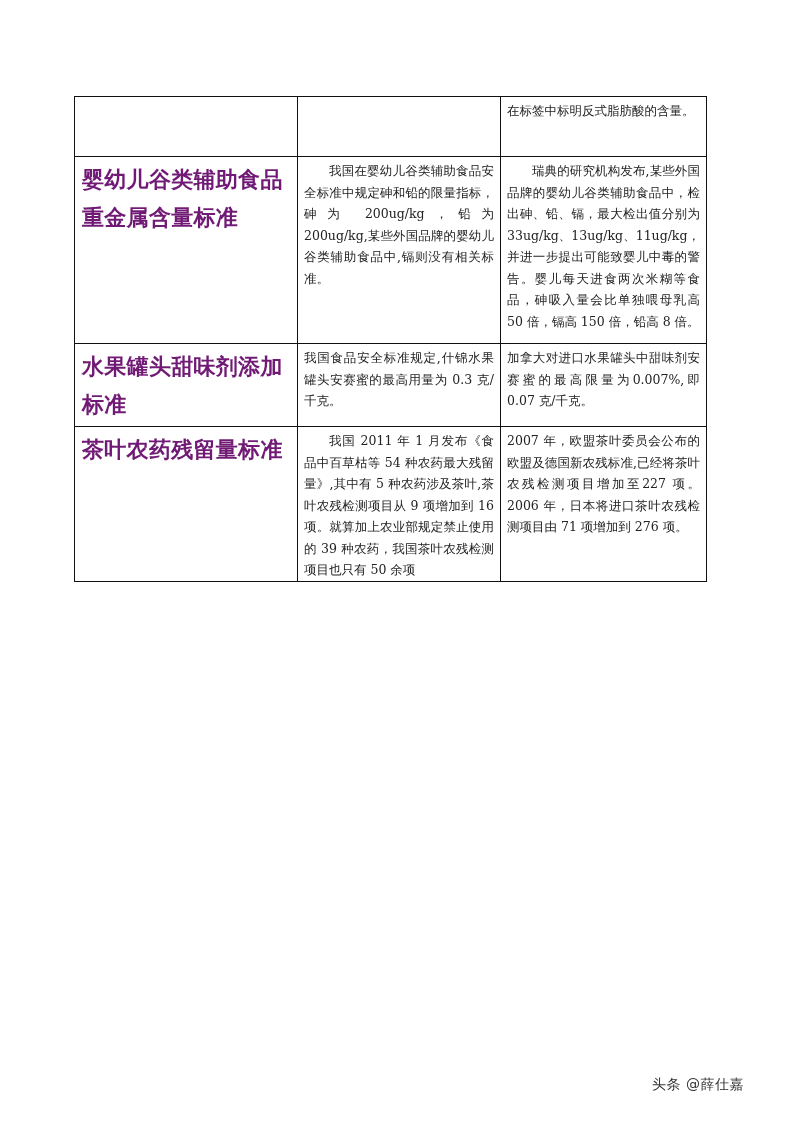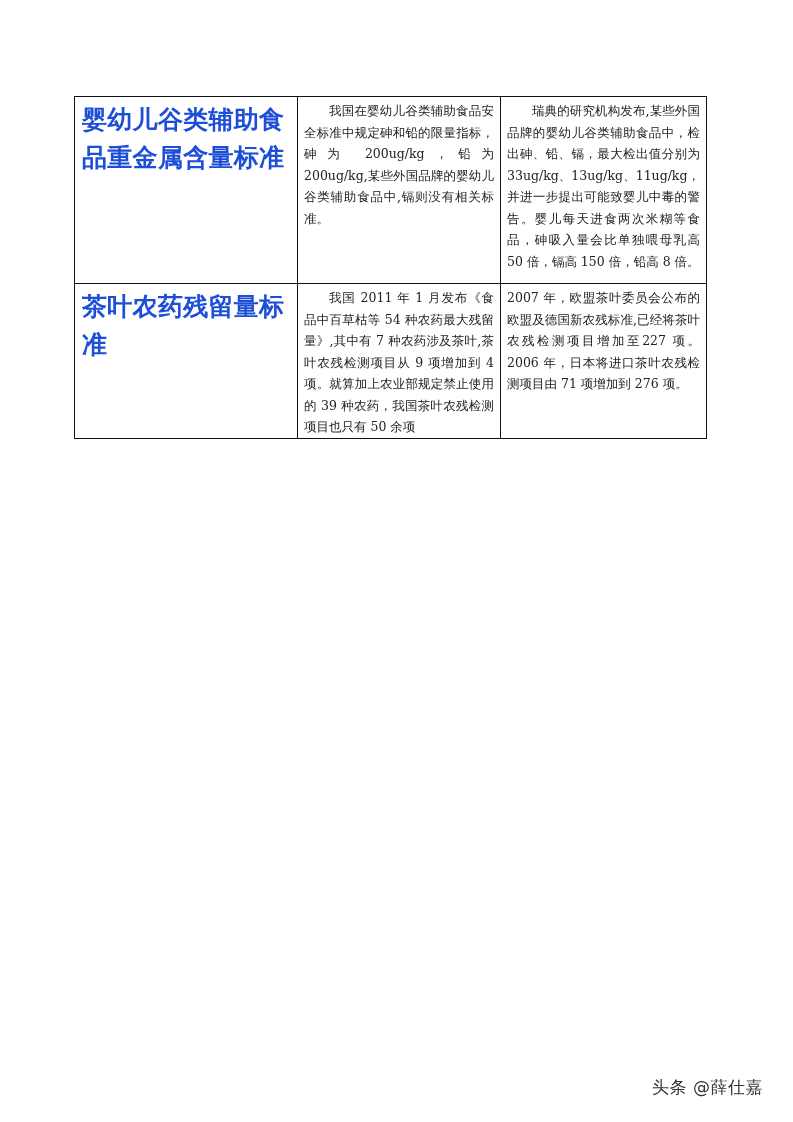--- a/index.html
+++ b/index.html
@@ -2,48 +2,58 @@
 <html><head>
   <meta charset="utf-8">
   <style>
     html, body { margin: 0; padding: 0; background: #ffffff; }
     body { width: 793px; height: 1122px; position: relative; overflow: hidden; font-family: "DejaVu Serif", serif; color: #1a1a1a; }
     .doc-table { position: absolute; left: 74px; top: 96px; width: 633px; border-collapse: collapse; table-layout: fixed; }
     .doc-table td { border: 1.5px solid #111; vertical-align: top; padding: 0; }
     .col-a { width: 223px; }
     .col-b { width: 203px; }
     .col-c { width: 206px; }
-    .title-cell { font-family: "DejaVu Sans", sans-serif; font-weight: bold; font-size: 25px; line-height: 38px; padding: 4px 6px 0 7px !important; color: #1d4ed8; letter-spacing: 0.3px; }
+    .title-cell { font-family: "DejaVu Sans", sans-serif; font-weight: bold; font-size: 22px; line-height: 38px; padding: 4px 6px 0 7px !important; color: #701a75; letter-spacing: 0.3px; }
     .body-cell { font-size: 12.5px; line-height: 21.5px; padding: 3px 6px 0 6px !important; text-align: justify; color: #222; }
     .body-cell.lead { text-indent: 2em; }
     .r1 { height: 60px; }
     .r2 { height: 187px; }
     .r3 { height: 83px; }
     .r4 { height: 154px; padding-left: 19px; }
     .r5 { height: 147px; }
     .r6 { height: 116px; }
     .r1 .body-cell, td.r1cell { padding-top: 3px; }
-    .watermark { position: absolute; left: 652px; top: 1076px; font-family: "DejaVu Sans", sans-serif; font-size: 17px; color: #333; letter-spacing: 0.5px; }
+    .watermark { position: absolute; left: 652px; top: 1076px; font-family: "DejaVu Sans", sans-serif; font-size: 14px; color: #333; letter-spacing: 0.5px; }
   </style>
 </head>
 <body>
 
 <table class="doc-table">
   <colgroup>
     <col class="col-a">
       <col class="col-b">
       <col class="col-c">
   </colgroup>
   <tbody>
+      <tr class="r1">
+    <td class="title-cell"></td>
+    <td class="body-cell"></td>
+    <td class="body-cell">在标签中标明反式脂肪酸的含量。</td>
+  </tr>
   <tr class="r2">
     <td class="title-cell">婴幼儿谷类辅助食品重金属含量标准</td>
     <td class="body-cell lead">我国在婴幼儿谷类辅助食品安全标准中规定砷和铅的限量指标，砷为 200ug/kg，铅为 200ug/kg,某些外国品牌的婴幼儿谷类辅助食品中,镉则没有相关标准。</td>
     <td class="body-cell lead">瑞典的研究机构发布,某些外国品牌的婴幼儿谷类辅助食品中，检出砷、铅、镉，最大检出值分别为 33ug/kg、13ug/kg、11ug/kg，并进一步提出可能致婴儿中毒的警告。婴儿每天进食两次米糊等食品，砷吸入量会比单独喂母乳高 50 倍，镉高 150 倍，铅高 8 倍。</td>
   </tr>
+  <tr class="r3">
+    <td class="title-cell">水果罐头甜味剂添加标准</td>
+    <td class="body-cell">我国食品安全标准规定,什锦水果罐头安赛蜜的最高用量为 0.3 克/千克。</td>
+    <td class="body-cell">加拿大对进口水果罐头中甜味剂安赛蜜的最高限量为0.007%,即 0.07 克/千克。</td>
+  </tr>
   <tr class="r4">
     <td class="title-cell">茶叶农药残留量标准</td>
-    <td class="body-cell lead">我国 2011 年 1 月发布《食品中百草枯等 54 种农药最大残留量》,其中有 7 种农药涉及茶叶,茶叶农残检测项目从 9 项增加到 4 项。就算加上农业部规定禁止使用的 39 种农药，我国茶叶农残检测项目也只有 50 余项</td>
+    <td class="body-cell lead">我国 2011 年 1 月发布《食品中百草枯等 54 种农药最大残留量》,其中有 5 种农药涉及茶叶,茶叶农残检测项目从 9 项增加到 16 项。就算加上农业部规定禁止使用的 39 种农药，我国茶叶农残检测项目也只有 50 余项</td>
     <td class="body-cell">2007 年，欧盟茶叶委员会公布的欧盟及德国新农残标准,已经将茶叶农残检测项目增加至227 项。2006 年，日本将进口茶叶农残检测项目由 71 项增加到 276 项。</td>
   </tr>
 </tbody>
   </table>
 
 <div class="watermark">头条 @薛仕嘉</div>
 
 </body></html>

